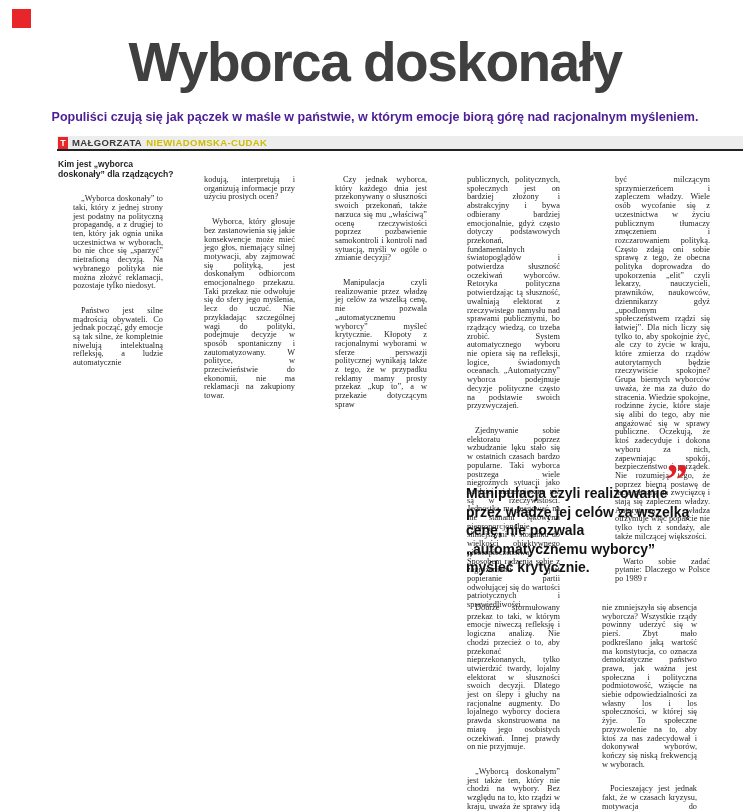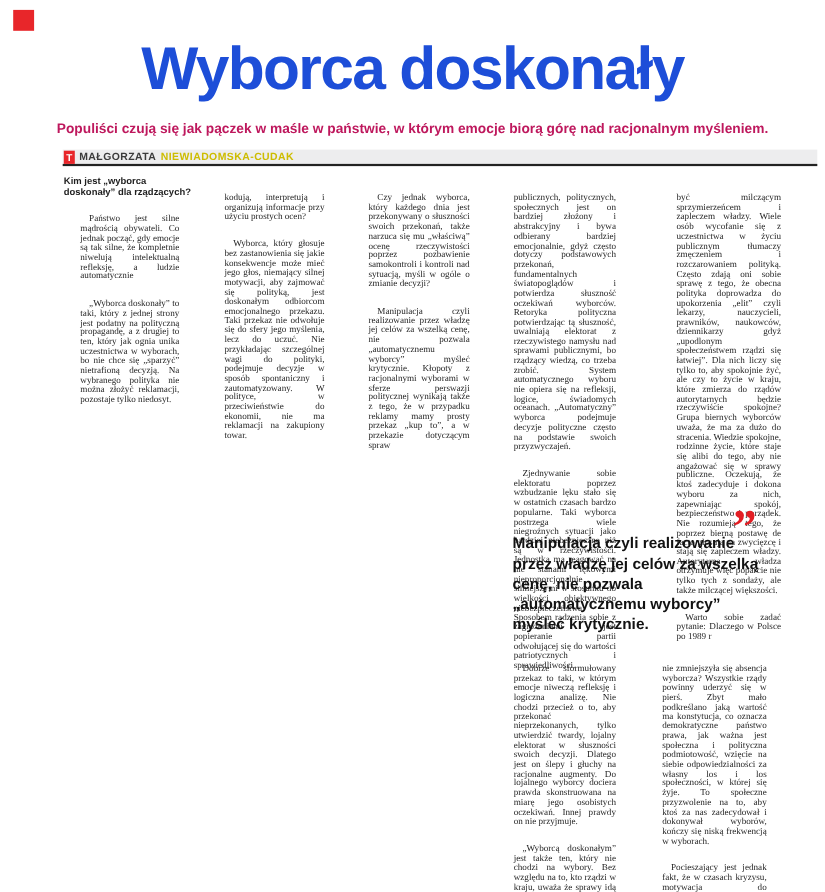--- a/index.html
+++ b/index.html
@@ -1,23 +1,23 @@
 <!DOCTYPE html>
 <html lang="pl"><head>
 <meta charset="utf-8">
 <style>
   html,body{margin:0;padding:0;background:#ffffff;}
   .page{position:relative;width:750px;height:811px;background:#ffffff;overflow:hidden;
         font-family:"Liberation Serif",serif;}
   .corner-square{position:absolute;left:12px;top:9px;width:19px;height:19px;background:#e8262a;}
   .title{position:absolute;left:0;right:0;top:34px;margin:0;text-align:center;
          font-family:"Liberation Sans",sans-serif;font-weight:900;font-size:55px;line-height:1.05;
-         color:#1d4ed8;letter-spacing:-1.5px;}
+         color:#404040;letter-spacing:-1.5px;}
   .lead{position:absolute;left:30px;right:30px;top:110px;margin:0;text-align:center;
-        font-family:"Liberation Sans",sans-serif;font-weight:bold;font-size:12.5px;color:#be185d;}
+        font-family:"Liberation Sans",sans-serif;font-weight:bold;font-size:12.5px;color:#4c1d95;}
   .byline-bar{position:absolute;left:57px;top:136px;width:686px;height:15px;background:#ededee;
               border-bottom:2.5px solid #222;display:flex;align-items:center;gap:4px;box-sizing:border-box;}
   .byline-icon{display:inline-block;width:10px;height:12px;margin-left:1px;background:#e8262a;color:#fff;
                font:bold 9px/12px "Liberation Sans",sans-serif;text-align:center;}
   .byline-first{font:bold 9.5px "Liberation Sans",sans-serif;color:#3b3b3b;letter-spacing:.4px;}
   .byline-last{font:bold 9.5px "Liberation Sans",sans-serif;color:#cdbc00;letter-spacing:.4px;}
   .col{position:absolute;top:160px;text-align:justify;font-size:8.3px;line-height:8.7px;color:#1f1f1f;}
   .c1{left:57px;width:122px}.c2{left:188px;width:123px}.c3{left:319px;width:124px}
   .c4{left:451px;width:125px}.c5{left:599px;width:127px}
   .colhead{font-family:"Liberation Sans",sans-serif;font-weight:bold;font-size:8.6px;line-height:9.6px;
@@ -45,22 +45,22 @@
   <p class="lead">Populiści czują się jak pączek w maśle w państwie, w którym emocje biorą górę nad racjonalnym myśleniem.</p>
 
   <div class="byline-bar">
     <span class="byline-icon">T</span>
     <span class="byline-first">MAŁGORZATA</span>
     <span class="byline-last">NIEWIADOMSKA-CUDAK</span>
   </div>
 
   <div class="col c1">
     <h2 class="colhead">Kim jest „wyborca doskonały” dla rządzących?</h2>
+    <p class="ind">„Wyborca doskonały” to taki, który z jednej strony jest podatny na polityczną propagandę, a z drugiej to ten, który jak ognia unika uczestnictwa w wyborach, bo nie chce się „sparzyć” nietrafioną decyzją. Na wybranego polityka nie można złożyć reklamacji, pozostaje tylko niedosyt.</p>
     <p class="ind">Państwo jest silne mądrością obywateli. Co jednak począć, gdy emocje są tak silne, że kompletnie niwelują intelektualną refleksję, a ludzie automatycznie</p>
-    <p class="ind">„Wyborca doskonały” to taki, który z jednej strony jest podatny na polityczną propagandę, a z drugiej to ten, który jak ognia unika uczestnictwa w wyborach, bo nie chce się „sparzyć” nietrafioną decyzją. Na wybranego polityka nie można złożyć reklamacji, pozostaje tylko niedosyt.</p>
   </div>
 
   <div class="col c2">
     <p>kodują, interpretują i organizują informacje przy użyciu prostych ocen?</p>
     <p class="ind">Wyborca, który głosuje bez zastanowienia się jakie konsekwencje może mieć jego głos, niemający silnej motywacji, aby zajmować się polityką, jest doskonałym odbiorcom emocjonalnego przekazu. Taki przekaz nie odwołuje się do sfery jego myślenia, lecz do uczuć. Nie przykładając szczególnej wagi do polityki, podejmuje decyzje w sposób spontaniczny i zautomatyzowany. W polityce, w przeciwieństwie do ekonomii, nie ma reklamacji na zakupiony towar.</p>
   </div>
 
   <div class="col c3">
     <p class="ind">Czy jednak wyborca, który każdego dnia jest przekonywany o słuszności swoich przekonań, także narzuca się mu „właściwą” ocenę rzeczywistości poprzez pozbawienie samokontroli i kontroli nad sytuacją, myśli w ogóle o zmianie decyzji?</p>
     <p class="ind">Manipulacja czyli realizowanie przez władzę jej celów za wszelką cenę, nie pozwala „automatycznemu wyborcy” myśleć krytycznie. Kłopoty z racjonalnymi wyborami w sferze perswazji politycznej wynikają także z tego, że w przypadku reklamy mamy prosty przekaz „kup to”, a w przekazie dotyczącym spraw</p>

